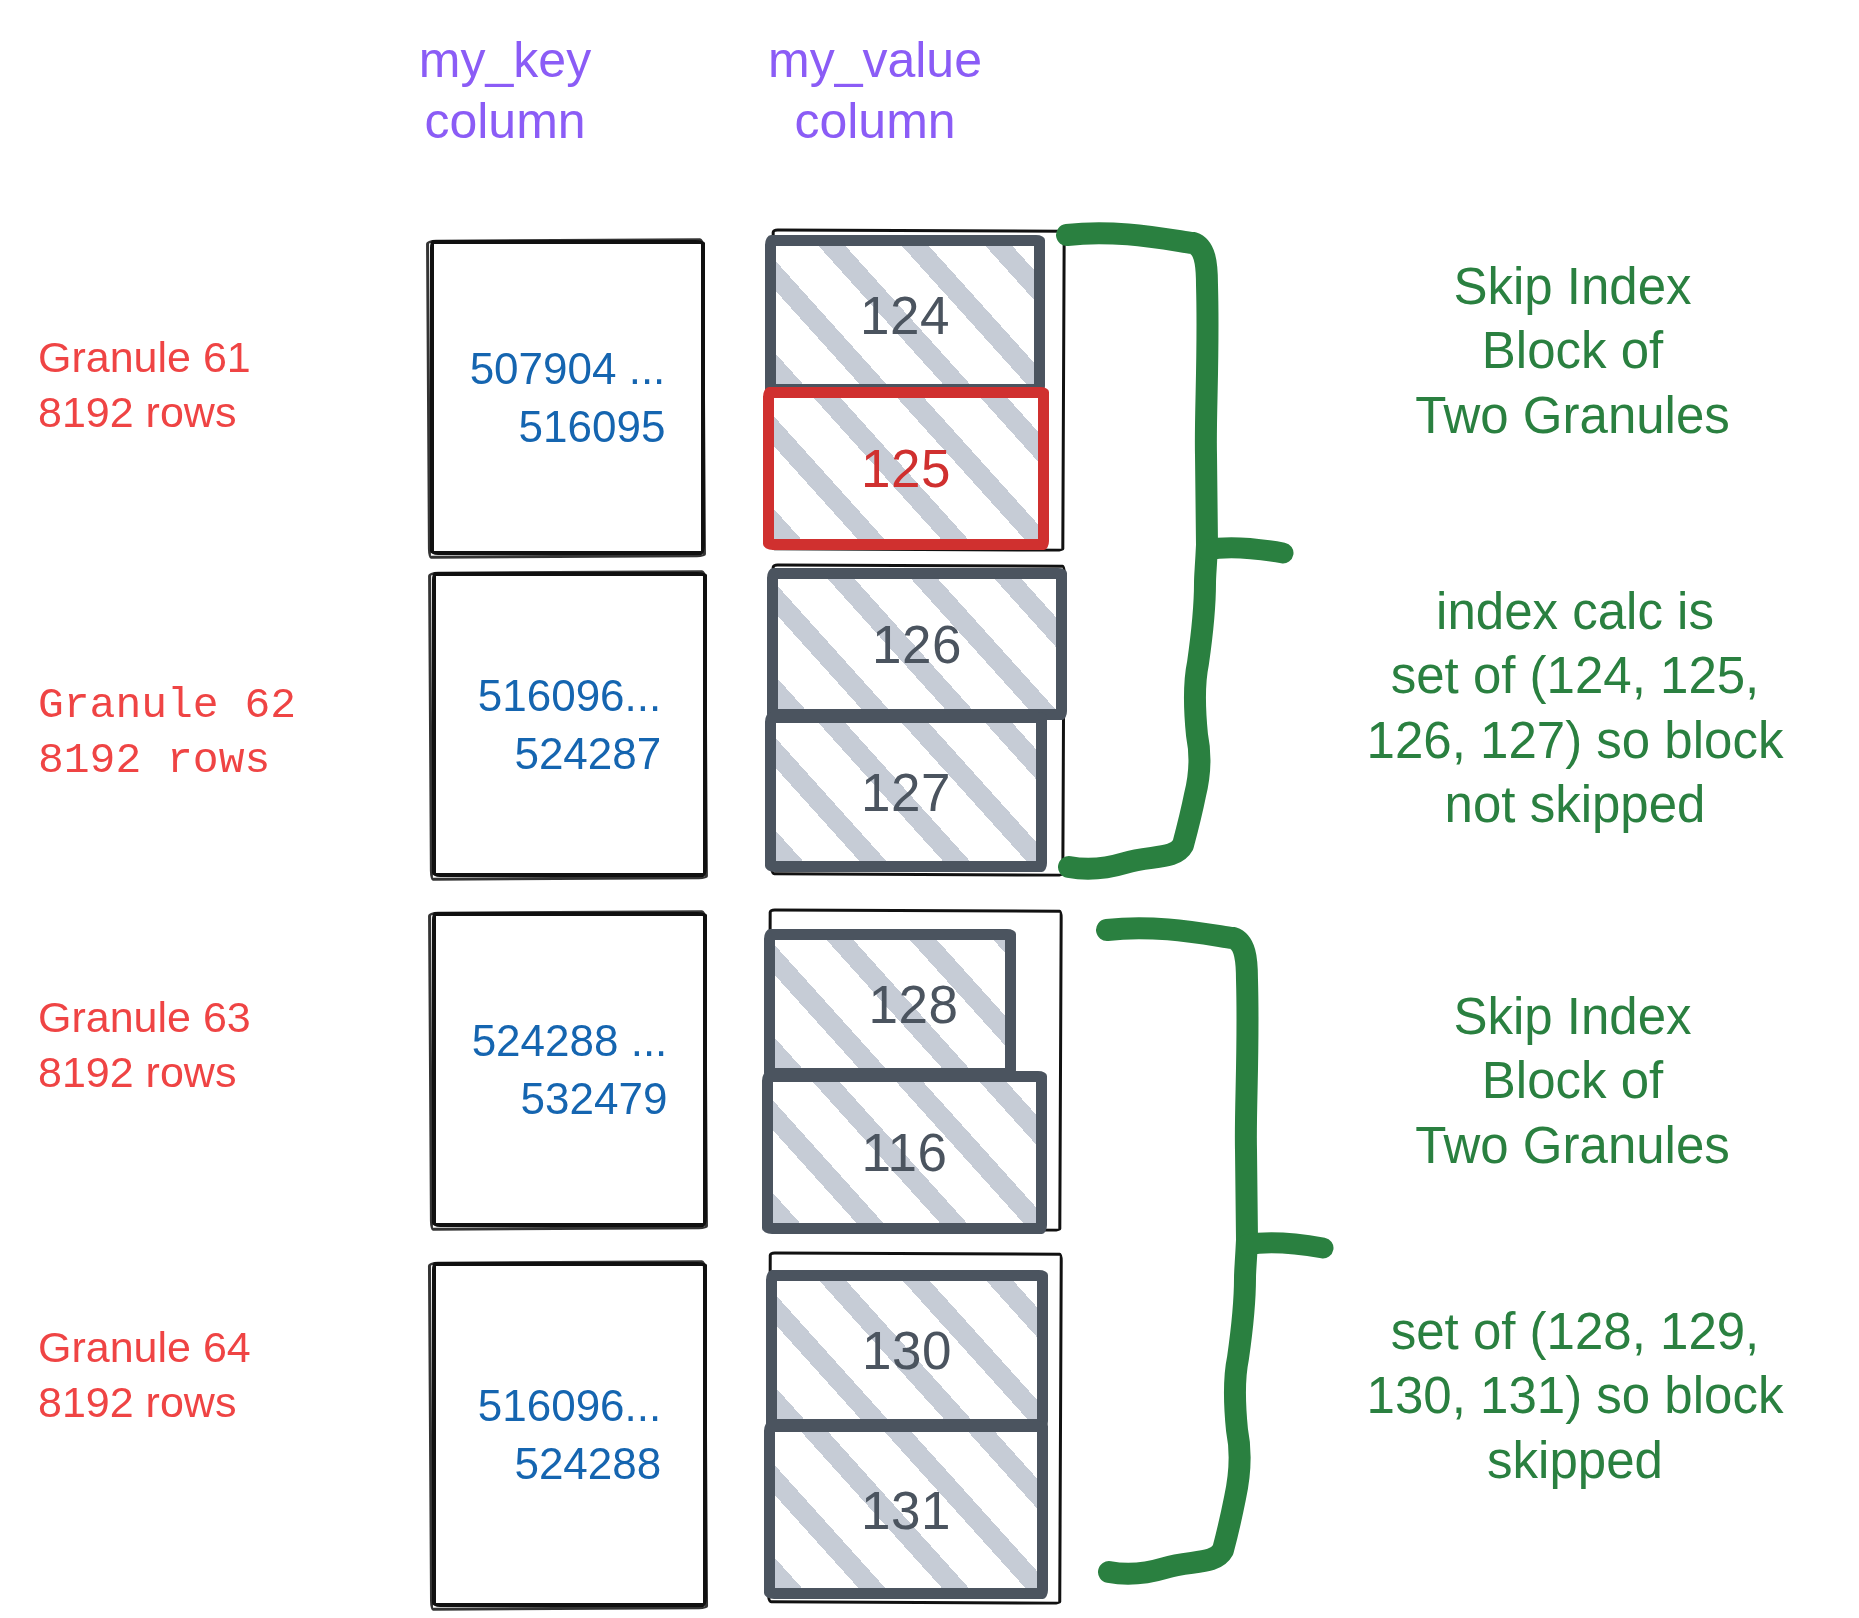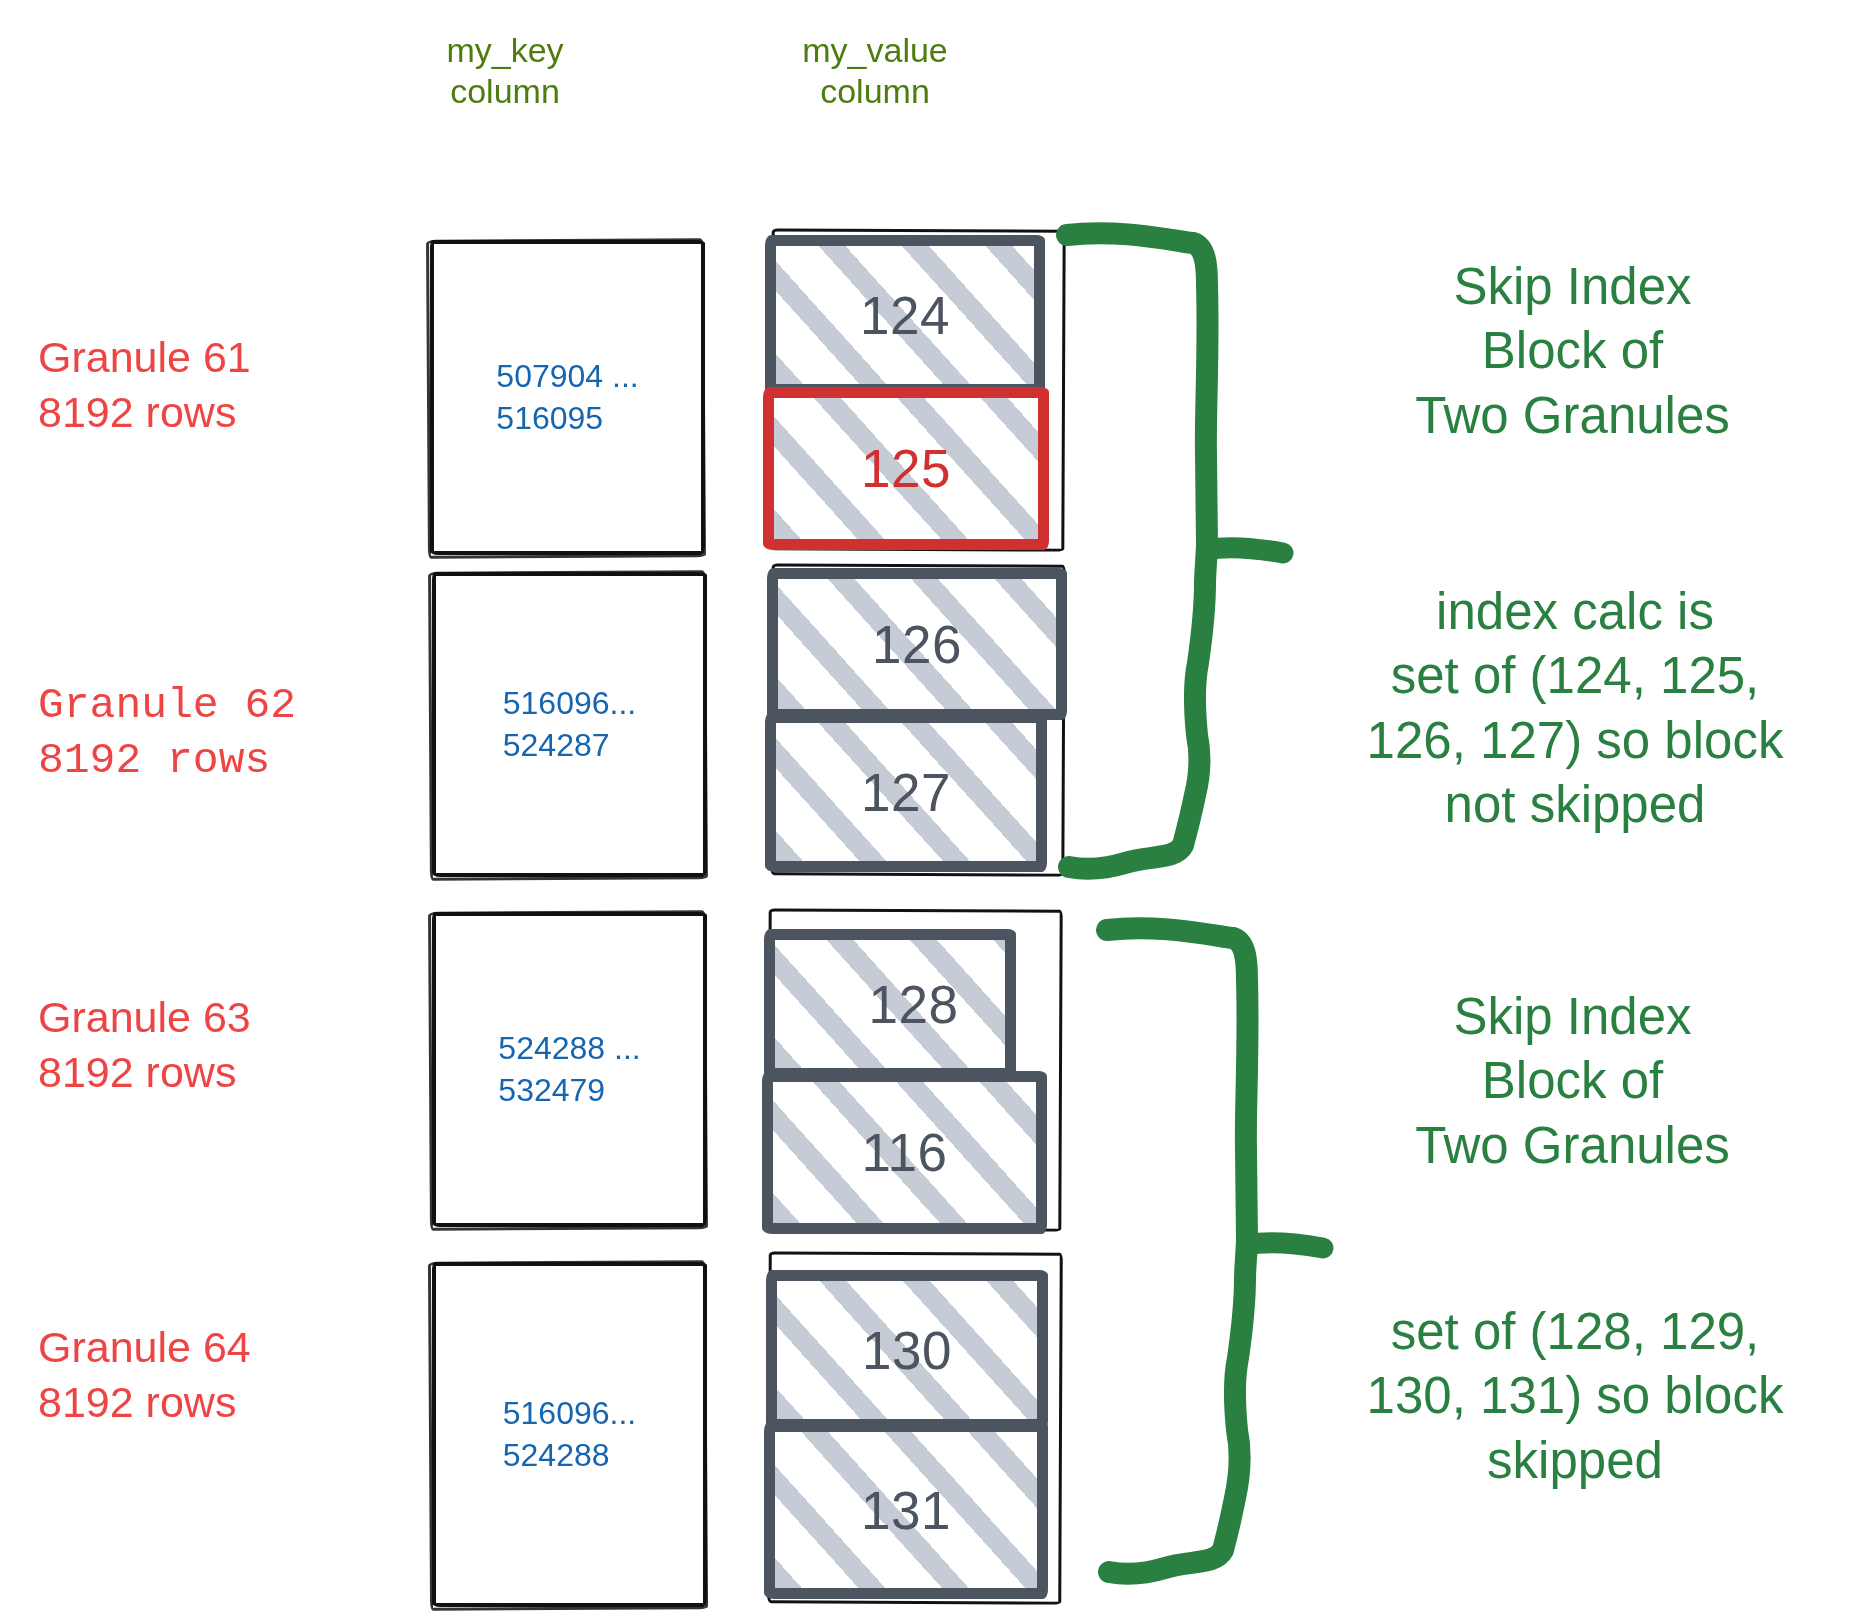--- a/index.html
+++ b/index.html
@@ -16,23 +16,23 @@
     width: 1859px;
     height: 1618px;
     background: #ffffff;
     overflow: hidden;
   }
 
   
   .col-header {
     position: absolute;
     text-align: center;
-    font-size: 34px;
+    font-size: 50px;
     line-height: 1.22;
-    color: #4d7c0f;
+    color: #8b5cf6;
     white-space: pre-line;
   }
   #hdr-key   { left: 355px; top: 30px;  width: 300px; }
   #hdr-value { left: 700px; top: 30px;  width: 350px; }
 
   
   .granule-label {
     position: absolute;
     left: 38px;
     width: 330px;
@@ -61,24 +61,24 @@
     left: -7px; top: -5px; right: -4px; bottom: -7px;
     border: 3px solid #111111;
     border-radius: 10px 4px 9px 3px / 4px 9px 3px 10px;
     opacity: .85;
     transform: rotate(-0.35deg);
     pointer-events: none;
   }
   .key-text {
     position: relative;
     z-index: 2;
-    font-size: 32px;
+    font-size: 44px;
     line-height: 1.3;
     color: #1565b0;
-    text-align: left;
+    text-align: right;
     white-space: pre-line;
   }
 
   
   .value-group {
     position: absolute;
   }
   .value-group .sketch-shadow {
     position: absolute;
     left: 6px; top: -6px; right: -10px; bottom: 4px;

